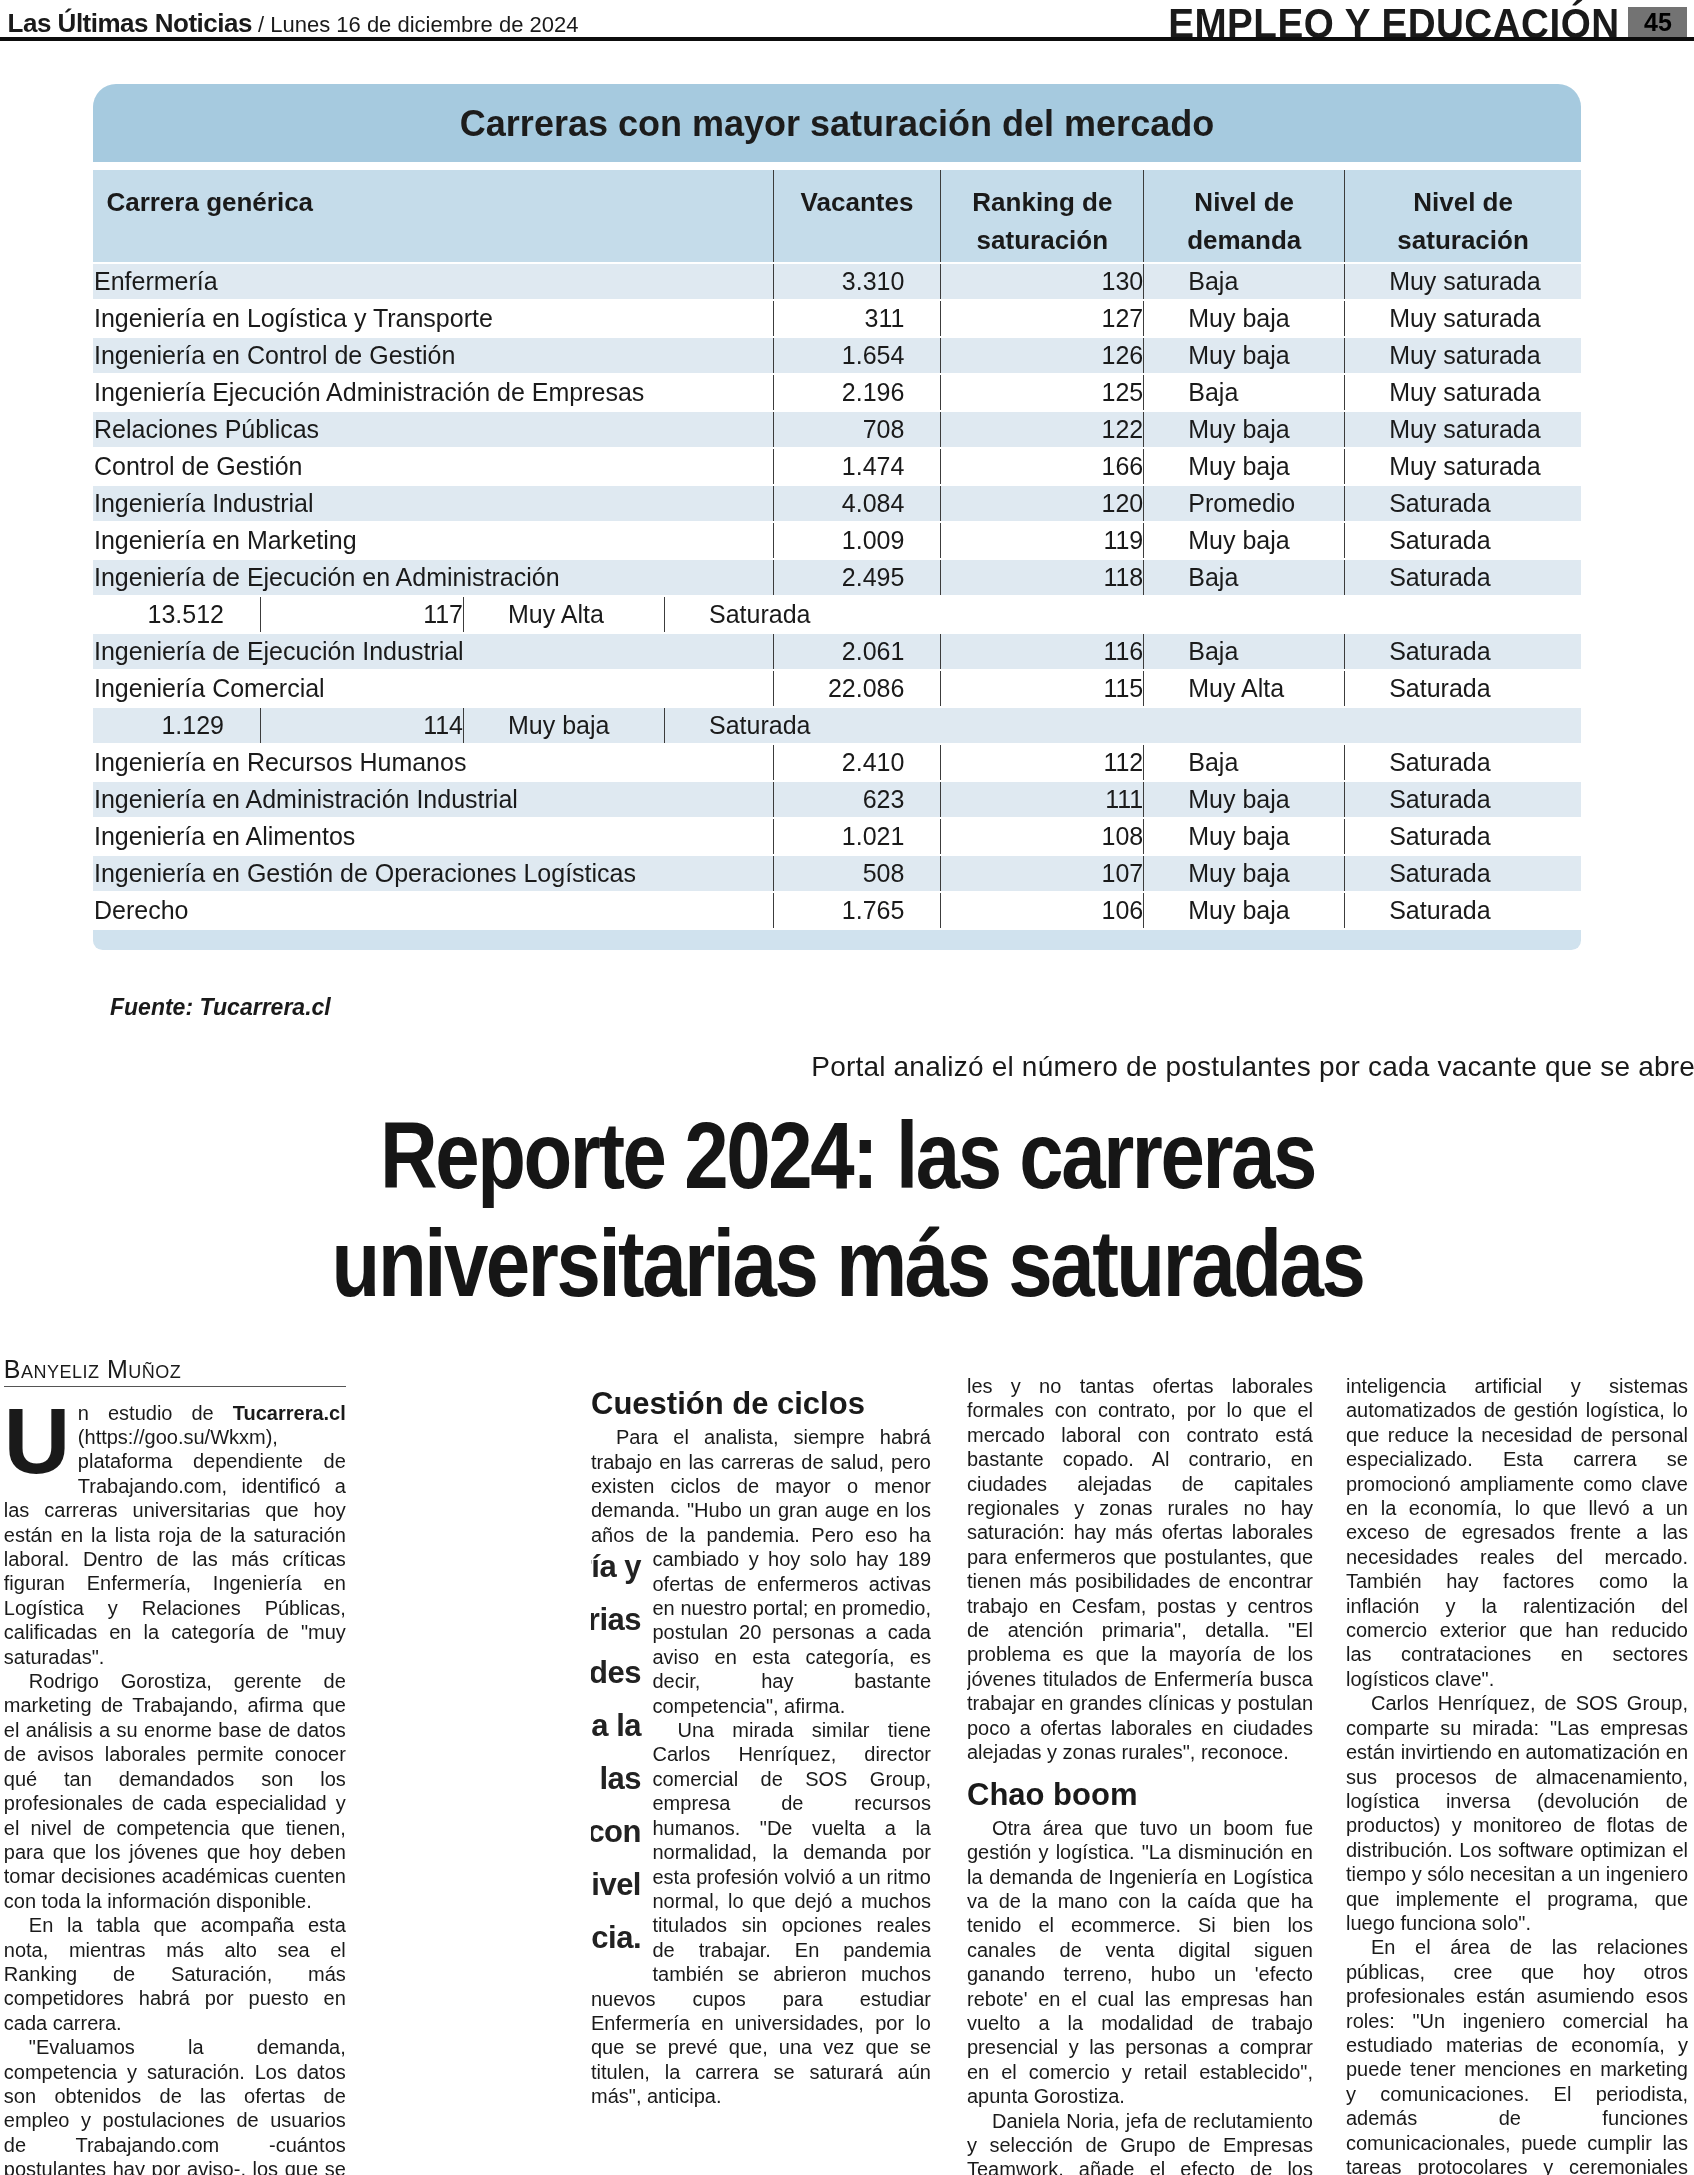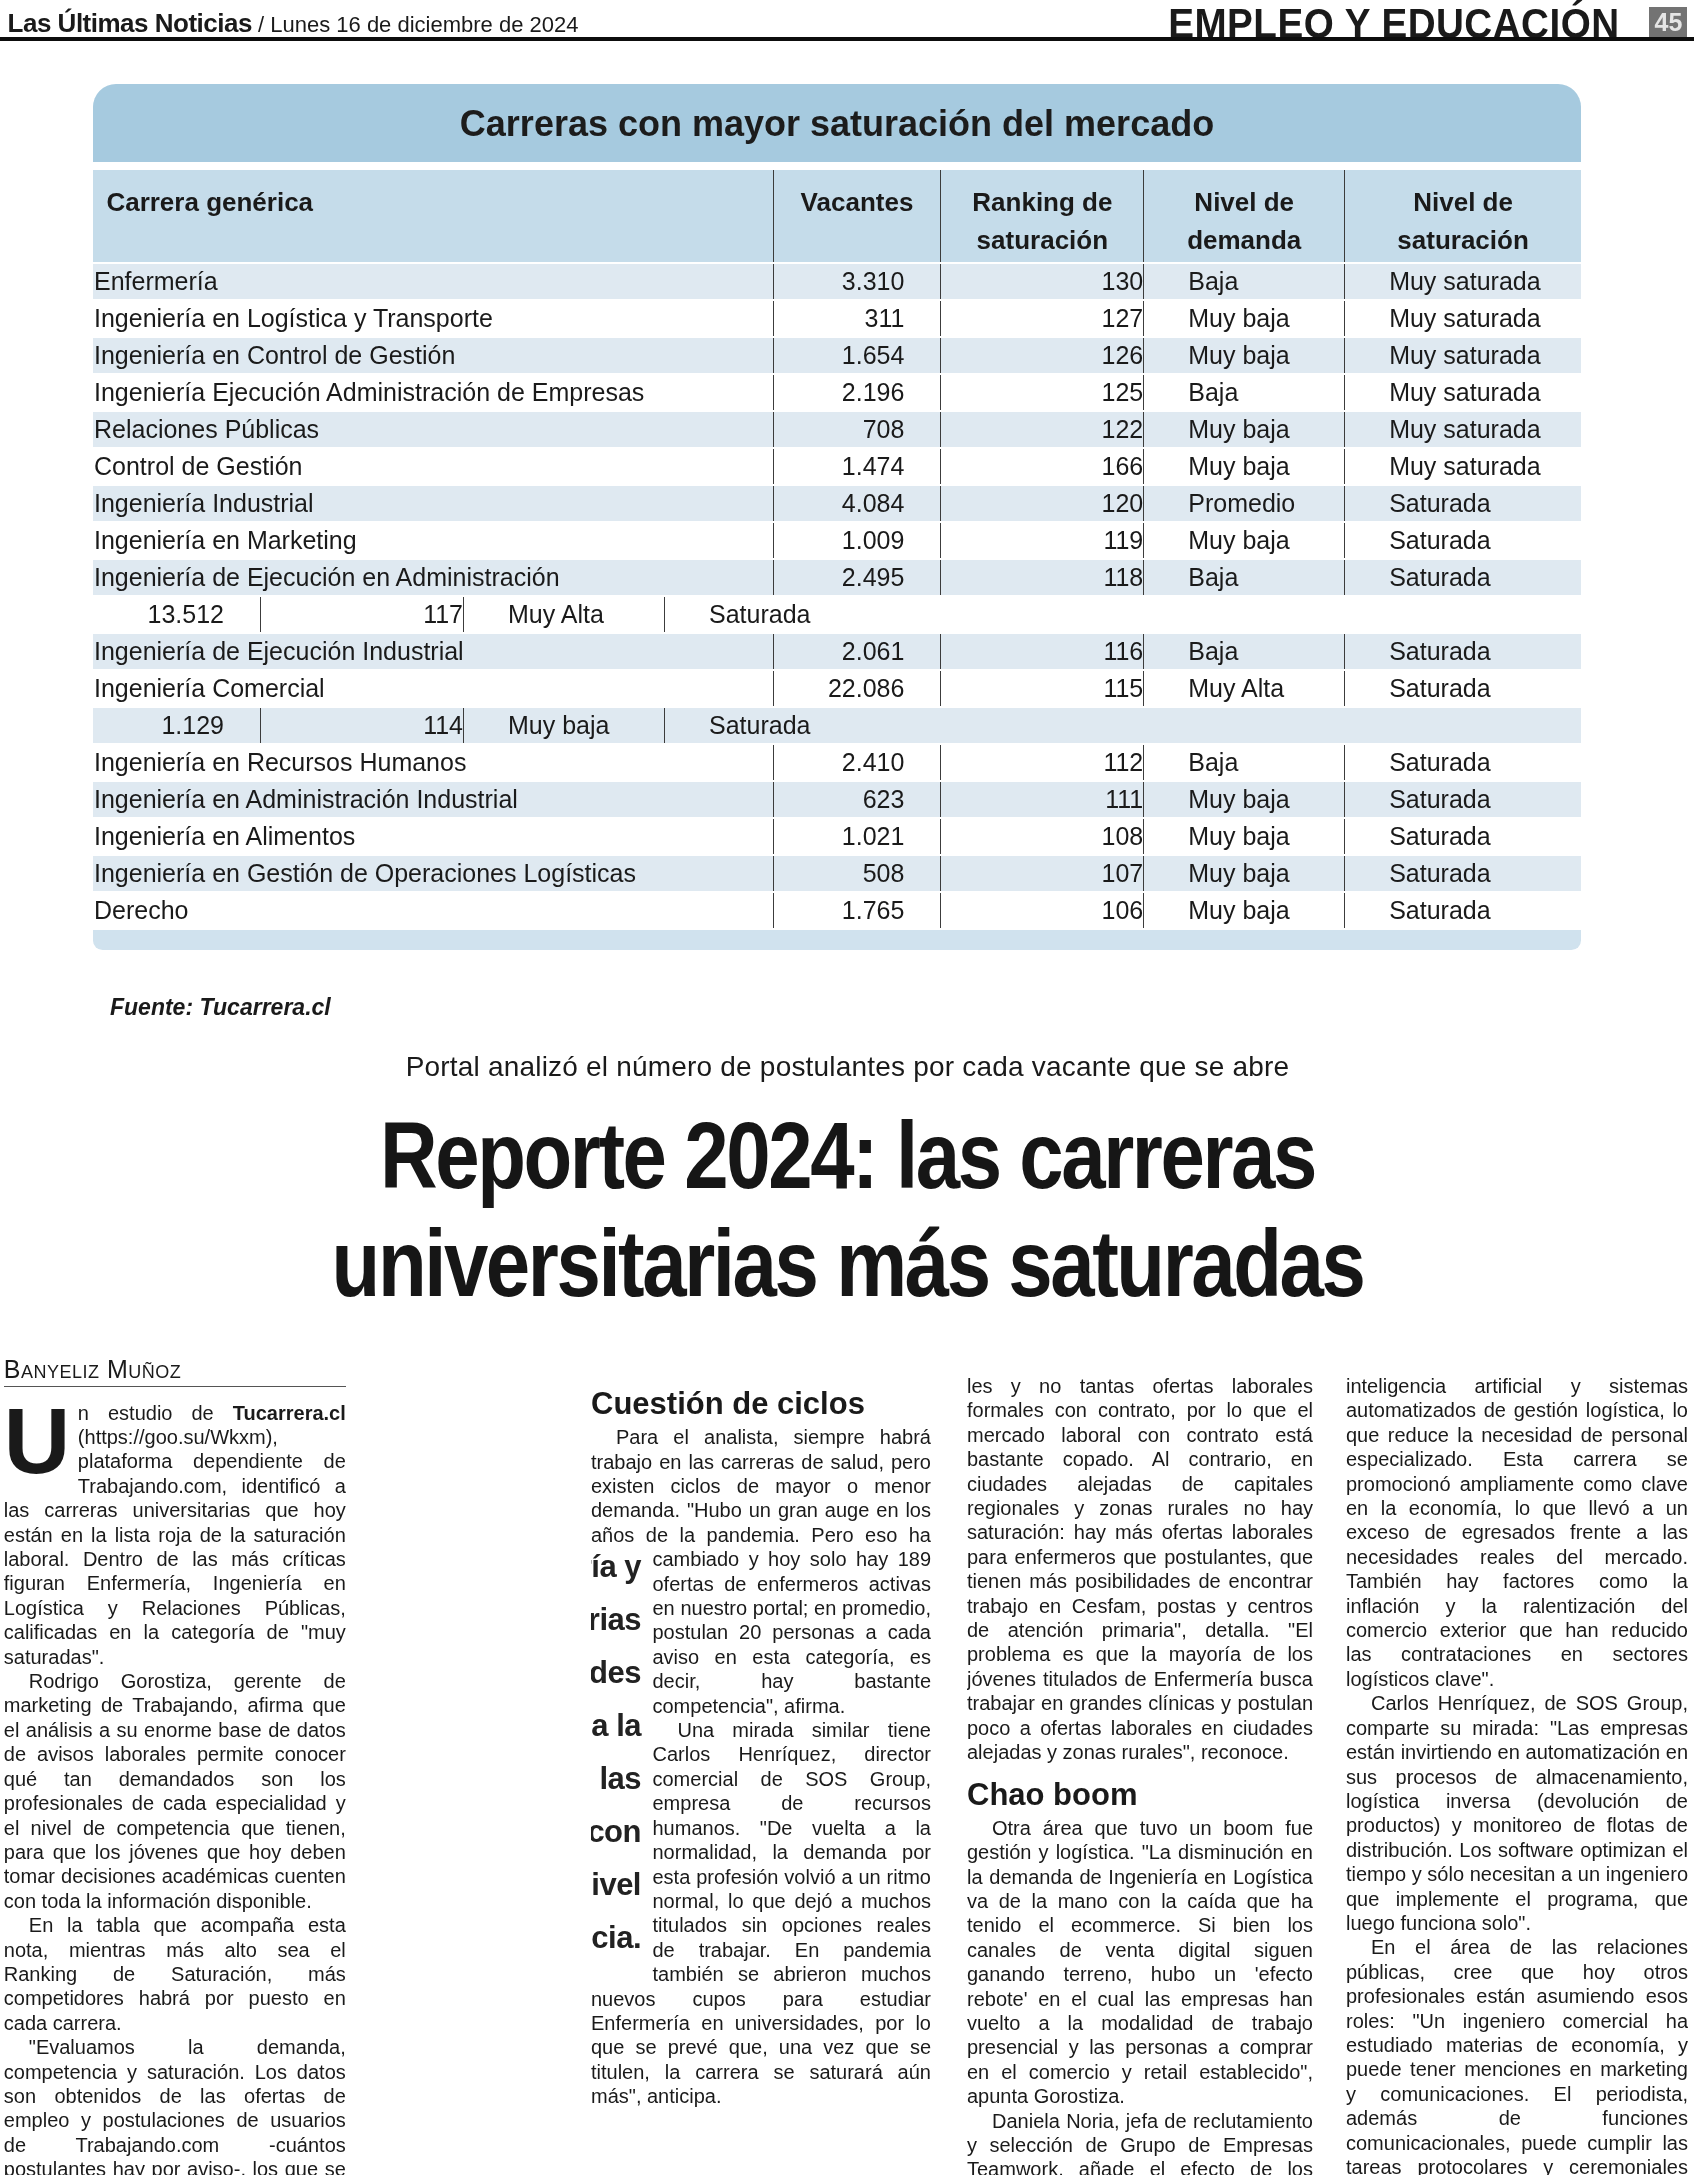--- a/index.html
+++ b/index.html
@@ -4,22 +4,22 @@
 <style>
   html,body{margin:0;padding:0;background:#e8e8e8;}
   #page{position:relative;width:1695px;height:2176px;background:#ffffff;overflow:hidden;
         font-family:"Liberation Sans",sans-serif;color:#1a1a1a;}
 
   
   #masthead-left{position:absolute;left:7.6px;top:7.6px;font-size:22px;white-space:nowrap;}
   #masthead-left .paper{font-weight:700;font-size:26px;letter-spacing:-0.5px;}
   #section-title{position:absolute;right:75px;top:0px;font-weight:700;font-size:42px;
                  letter-spacing:0.5px;transform:scaleX(0.92);transform-origin:right top;white-space:nowrap;}
-  #page-badge{position:absolute;right:7.6px;top:6.7px;width:38px;height:30px;background:#737373;
-              color:#e5e5e5;font-weight:700;font-size:25px;text-align:center;line-height:30px;}
+  #page-badge{position:absolute;right:7.6px;top:6.7px;width:59px;height:30px;background:#737373;
+              color:#000000;font-weight:700;font-size:25px;text-align:center;line-height:30px;}
   #header-rule{position:absolute;left:0;top:37px;width:100%;height:3.8px;background:#0d0d0d;}
 
   
   #sat-table{position:absolute;left:93px;top:84px;width:1488px;}
   #table-title{height:78px;background:var(--title-band);border-radius:23px 23px 0 0;
                text-align:center;line-height:80px;font-weight:700;font-size:36px;color:#1c1c1c;}
   #table-gap{height:7.6px;background:#fff;}
   .trow{display:flex;width:100%;}
   #table-header{background:var(--header-row);}
   .hcell{font-weight:700;font-size:26px;line-height:38px;padding-top:13.4px;height:92px;
@@ -33,21 +33,21 @@
   .tcell.c1{text-align:right;padding-right:36px;}
   .tcell.c2{text-align:right;}
   .tcell.c3{padding-left:44px;}
   .tcell.c4{padding-left:44px;}
   #table-rows .trow{border-top:2.9px solid #fff;}
   #table-rows .trow.alt{background:var(--row-alt);}
   #table-footer-band{height:20px;background:var(--footer-band);margin-top:2.9px;border-radius:0 0 9.6px 9.6px;}
   #table-source{position:absolute;left:110px;top:994px;font-style:italic;font-weight:700;font-size:23px;}
 
   
-  #kicker{position:absolute;left:0;top:1051px;width:100%;text-align:center;font-size:28px;letter-spacing:0.2px;}
+  #kicker{position:absolute;left:0;top:1051px;width:100%;text-align:right;font-size:28px;letter-spacing:0.2px;}
   #headline{position:absolute;left:0;top:1101px;width:100%;text-align:center;font-weight:700;
             font-size:95px;line-height:108px;letter-spacing:-2.9px;transform:scaleX(0.84);
             transform-origin:center top;color:#161616;}
 
   
   .col{position:absolute;top:1374px;height:802px;overflow:hidden;text-align:justify;
        font-size:20px;line-height:24.4px;}
   #col1{left:3.8px;width:342px;top:1357px;height:818px;}
   #col2{left:591px;width:340px;}
   #col3{left:967px;width:346px;}

